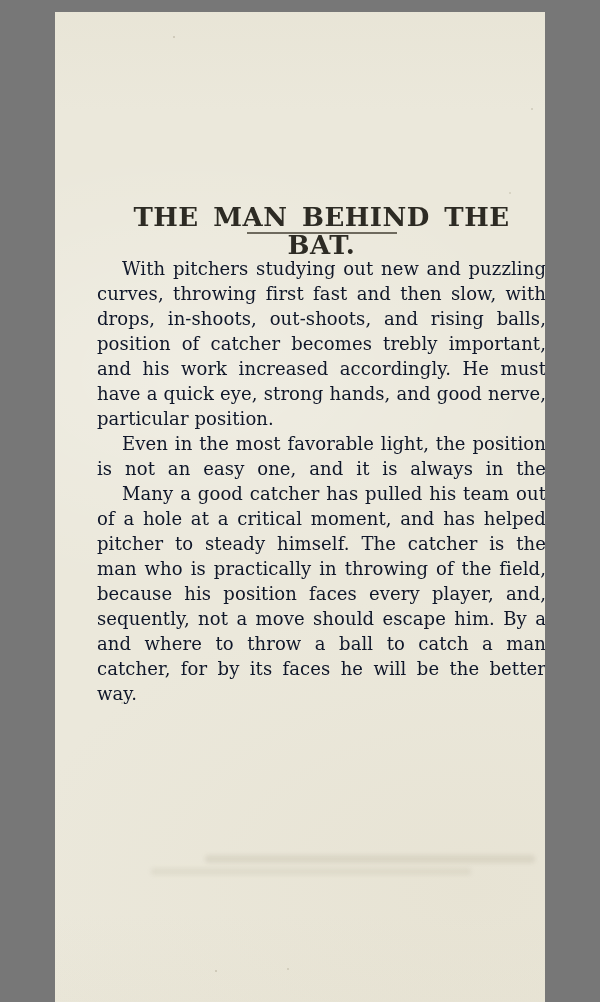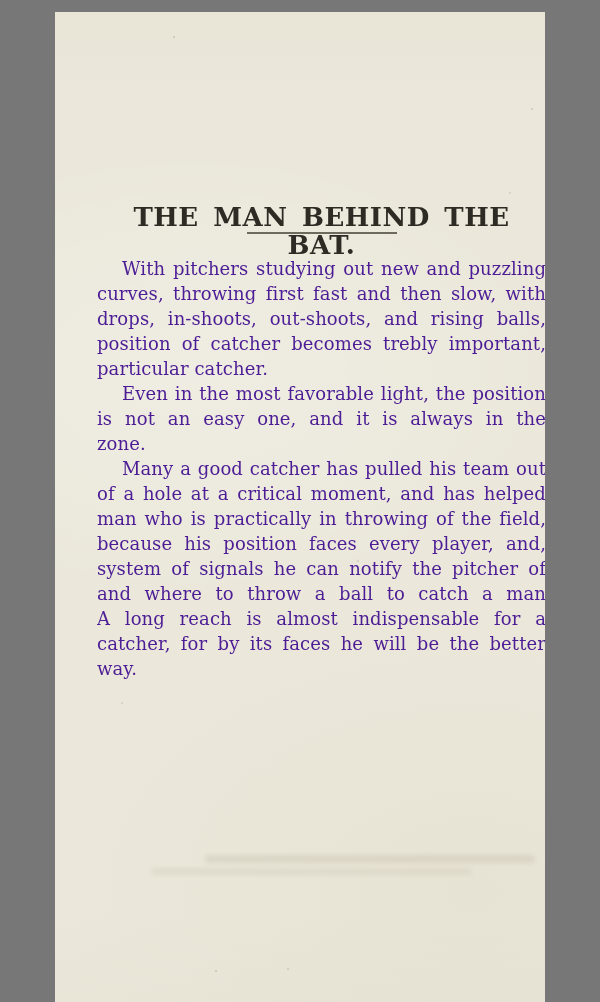--- a/index.html
+++ b/index.html
@@ -70,21 +70,21 @@
     height: 2px;
     background: #6e6a5e;
   }
   .bodytext {
     position: absolute;
     top: 244px;
     left: 0;
     width: 449px;
     font-size: 18px;
     line-height: 25px;
-    color: #4c1d95;
+    color: #0f172a;
     letter-spacing: 0.1px;
   }
   .para { margin: 0; padding: 0; }
   .line {
     height: 25px;
     overflow: hidden;
     text-align: justify;
     text-align-last: justify;
   }
   .para .line:first-child { text-indent: 25px; }
@@ -109,35 +109,36 @@
   <div class="content">
     <h1 class="title">THE MAN BEHIND THE BAT.</h1>
     <div class="rule"></div>
 
     <div class="bodytext">
       <div class="para">
           <div class="line">With pitchers studying out new and puzzling</div>
           <div class="line">curves, throwing first fast and then slow, with</div>
           <div class="line">drops, in-shoots, out-shoots, and rising balls, the</div>
           <div class="line">position of catcher becomes trebly important,</div>
-          <div class="line">particular catcher.</div>
+          <div class="line">and his work increased accordingly.  He must</div>
+          <div class="line">have a quick eye, strong hands, and good nerve,</div>
+          <div class="line">particular position.</div>
         </div>
       <div class="para">
           <div class="line">Even in the most favorable light, the position</div>
           <div class="line">is not an easy one, and it is always in the danger</div>
-          <div class="line">zone.</div>
         </div>
       <div class="para">
           <div class="line">Many a good catcher has pulled his team out</div>
           <div class="line">of a hole at a critical moment, and has helped the</div>
+          <div class="line">pitcher to steady himself.  The catcher is the</div>
           <div class="line">man who is practically in throwing of the field,</div>
           <div class="line">because his position faces every player, and, con-</div>
-          <div class="line">system of signals he can notify the pitcher of</div>
+          <div class="line">sequently, not a move should escape him.  By a</div>
           <div class="line">and where to throw a ball to catch a man napping.</div>
-          <div class="line">A long reach is almost indispensable for a</div>
           <div class="line">catcher, for by its faces he will be the better</div>
           <div class="line">way.</div>
         </div>
     </div>
   </div>
 
   <div class="ghost ghost-1"></div>
   <div class="ghost ghost-2"></div>
 </div>
 

